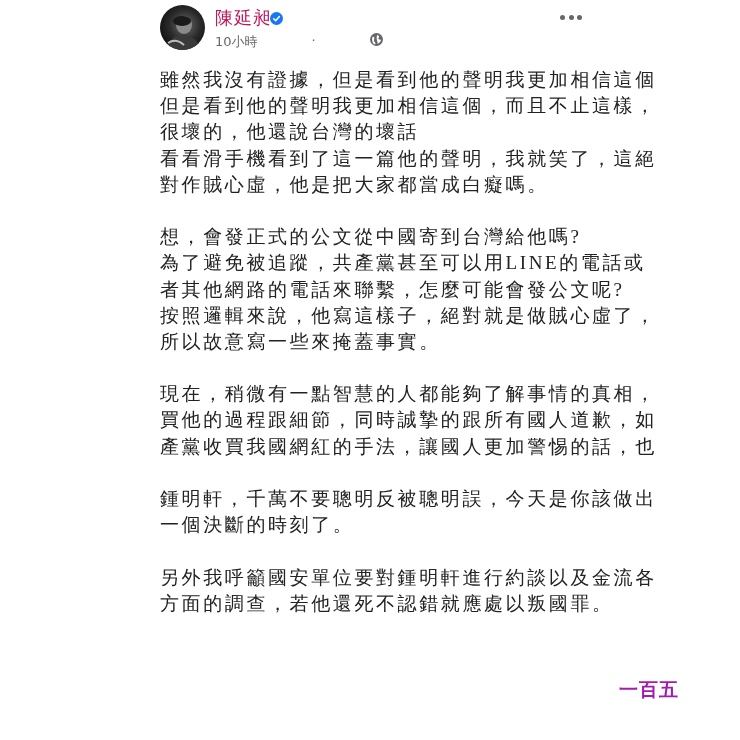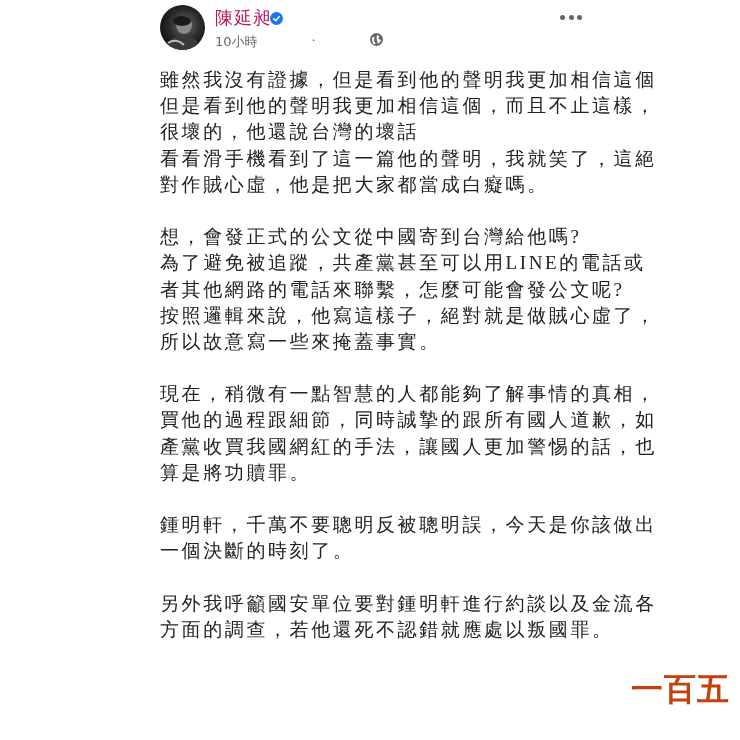--- a/index.html
+++ b/index.html
@@ -91,26 +91,25 @@
       letter-spacing: 2.6px;
       color: #222222;
       white-space: nowrap;
     }
     .post-body .para { margin: 0 0 26.2px 0; font-family: Liberation Serif, serif; }
     .post-body .line { display: block; height: 26.2px; }
     .caption {
       position: absolute;
       left: 619px;
       top: 674px;
-      font-size: 32px;
+      font-size: 19px;
       font-weight: bold;
-      color: #c2410c;
+      color: #a21caf;
       letter-spacing: 1px;
       line-height: 30px;
-      margin-left: 12px;
     }
   </style>
 </head>
 <body>
 
 <div class="post">
   <div class="avatar">
     <svg viewBox="0 0 45 45">
       <ellipse cx="24" cy="20" rx="8" ry="9" fill="#8a8a8a"></ellipse>
       <ellipse cx="22" cy="16" rx="9" ry="5" fill="#1a1a1a"></ellipse>
@@ -154,21 +153,20 @@
       <span class="line">想，會發正式的公文從中國寄到台灣給他嗎?</span>
       <span class="line">為了避免被追蹤，共產黨甚至可以用LINE的電話或</span>
       <span class="line">者其他網路的電話來聯繫，怎麼可能會發公文呢?</span>
       <span class="line">按照邏輯來說，他寫這樣子，絕對就是做賊心虛了，</span>
       <span class="line">所以故意寫一些來掩蓋事實。</span>
     </div>
     <div class="para">
       <span class="line">現在，稍微有一點智慧的人都能夠了解事情的真相，</span>
       <span class="line">買他的過程跟細節，同時誠摯的跟所有國人道歉，如</span>
       <span class="line">產黨收買我國網紅的手法，讓國人更加警惕的話，也</span>
-      <span class="line">算是將功贖罪。</span>
     </div>
     <div class="para">
       <span class="line">鍾明軒，千萬不要聰明反被聰明誤，今天是你該做出</span>
       <span class="line">一個決斷的時刻了。</span>
     </div>
     <div class="para">
       <span class="line">另外我呼籲國安單位要對鍾明軒進行約談以及金流各</span>
       <span class="line">方面的調查，若他還死不認錯就應處以叛國罪。</span>
     </div>
   </div>

